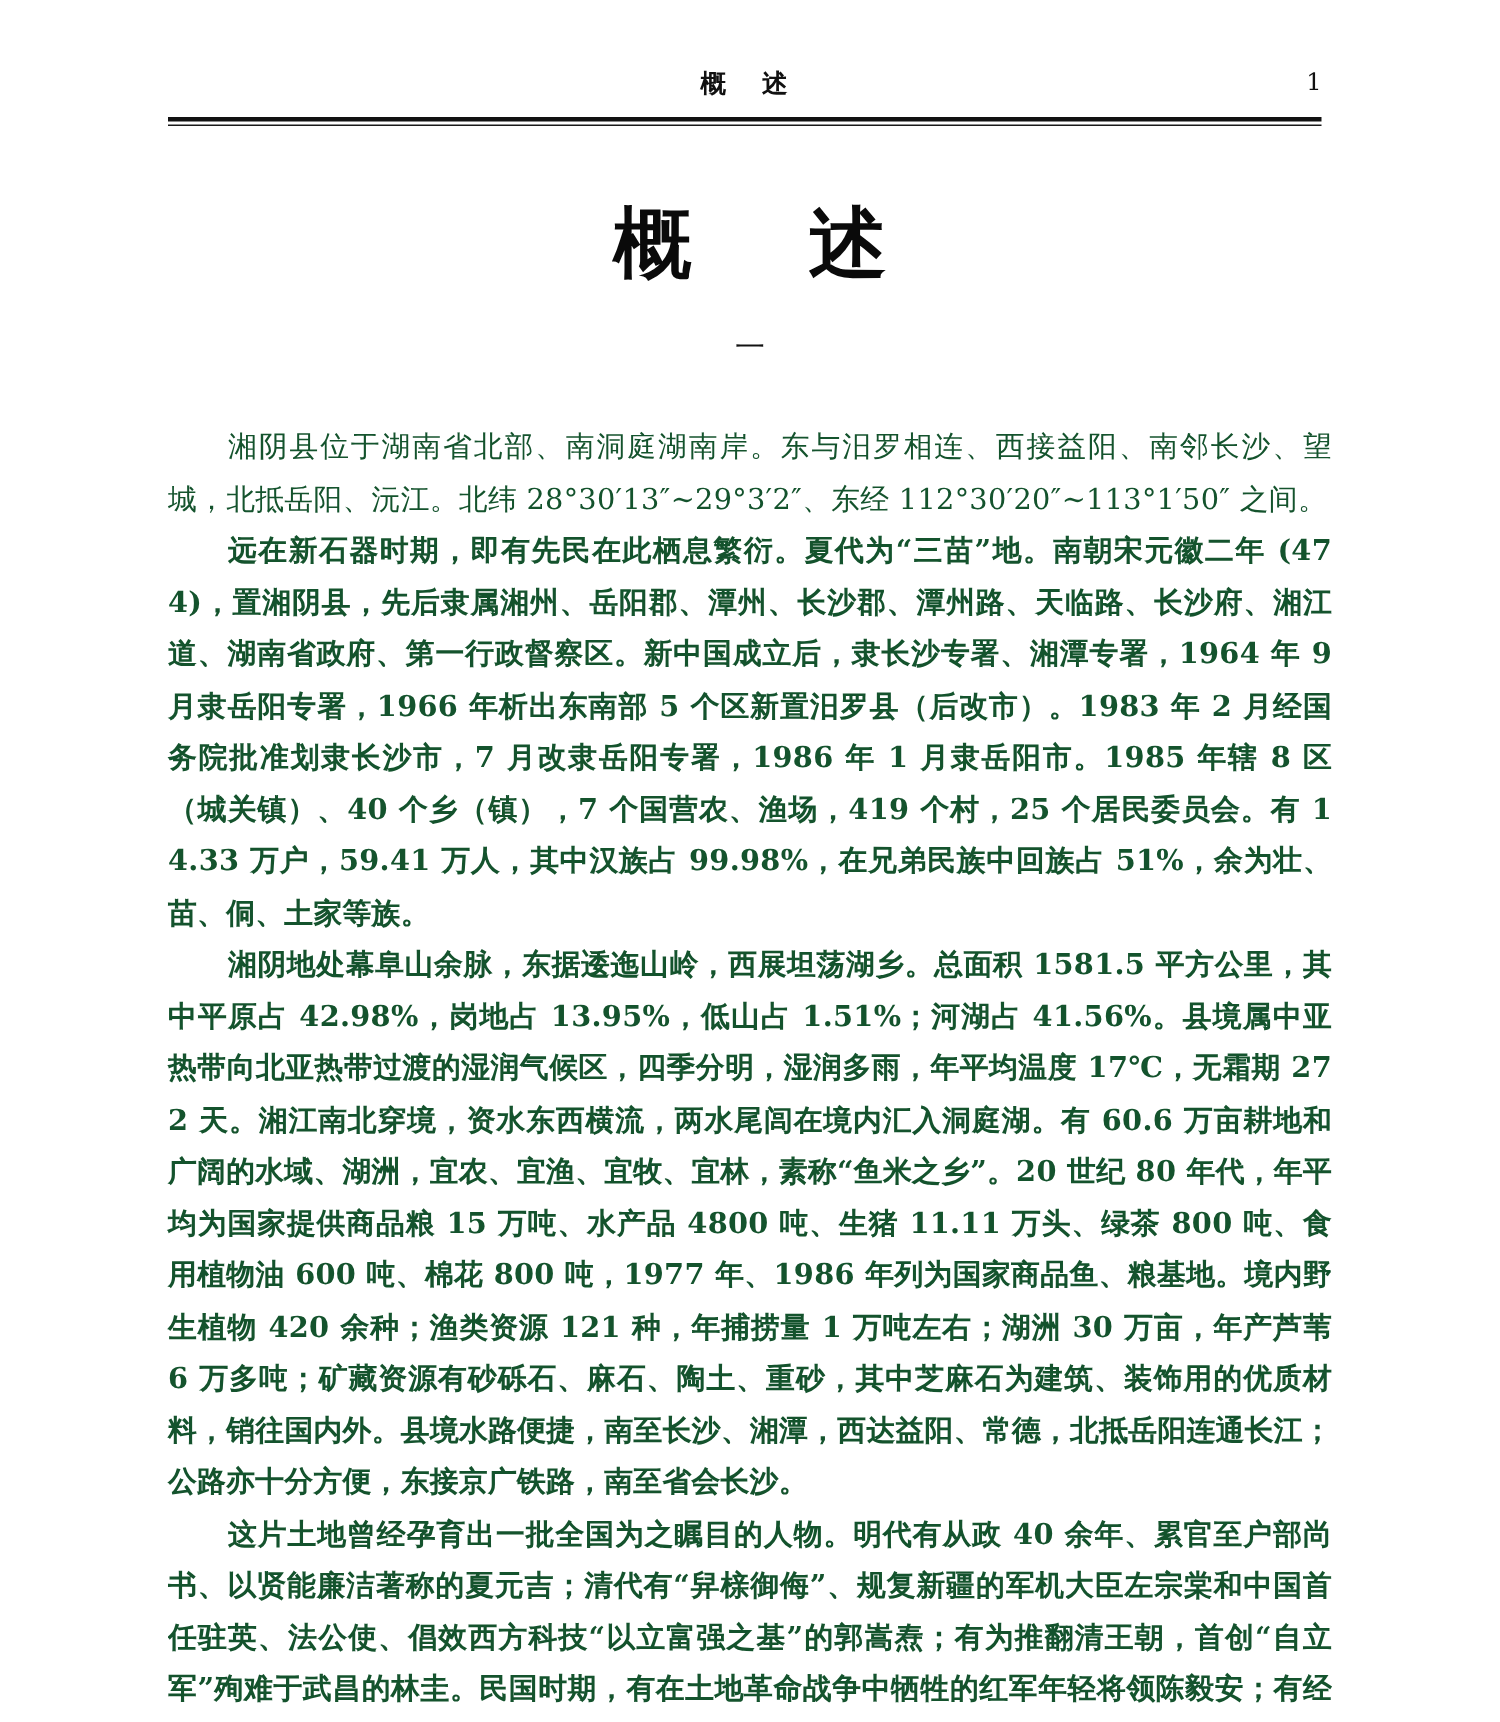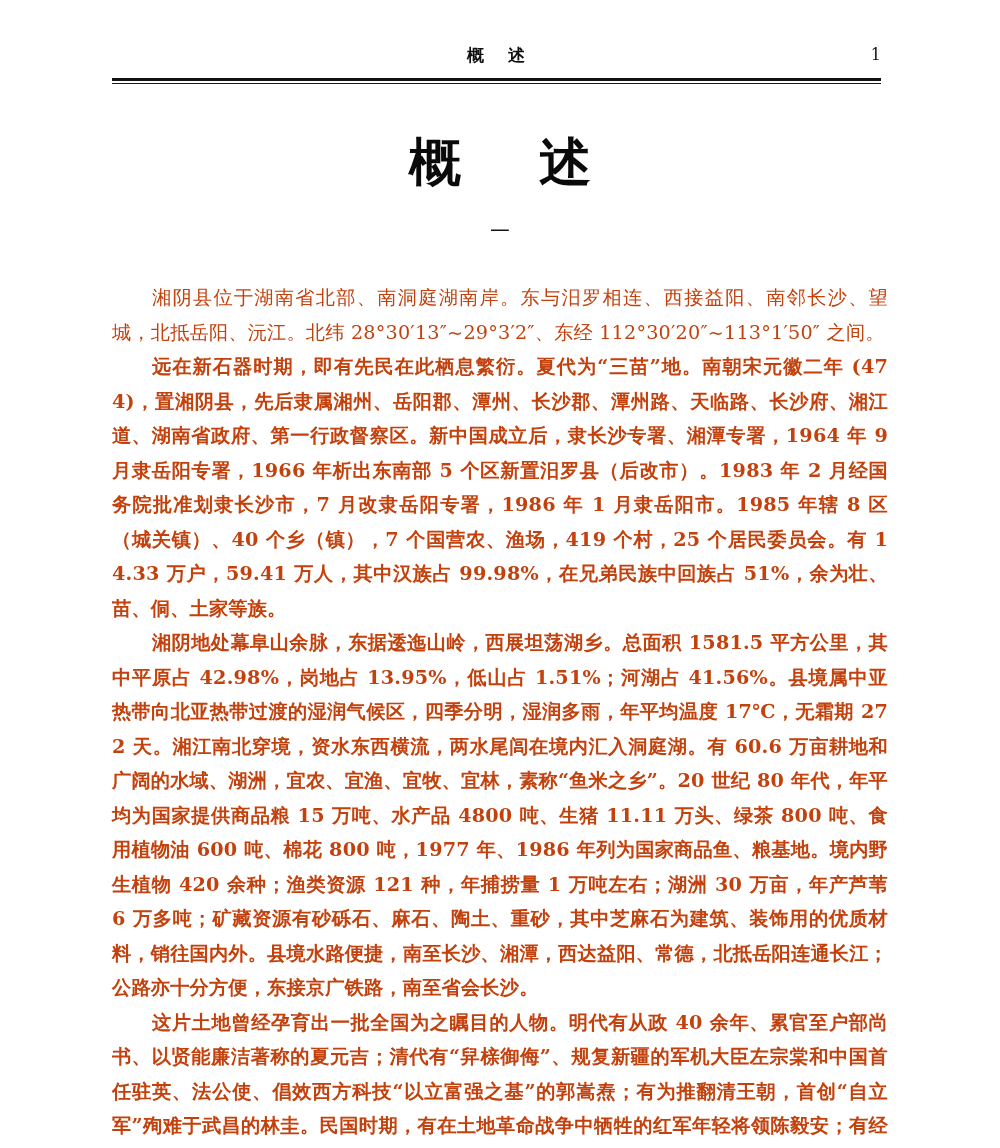--- a/index.html
+++ b/index.html
@@ -112,21 +112,21 @@
     width: 776px;
   }
 
   .body-para {
     margin: 0 0 0 0;
     font-size: 19.2px;
     line-height: 34.5px;
     text-align: justify;
     text-justify: inter-ideograph;
     text-indent: 40px;
-    color: #c2410c;
+    color: #14532d;
     font-family: "DejaVu Serif", "Liberation Serif", serif;
     letter-spacing: 0.2px;
     word-break: break-all;
   }
 
   .body-para + .body-para {
     margin-top: 0px;
     font-weight: bold;
   }
 

